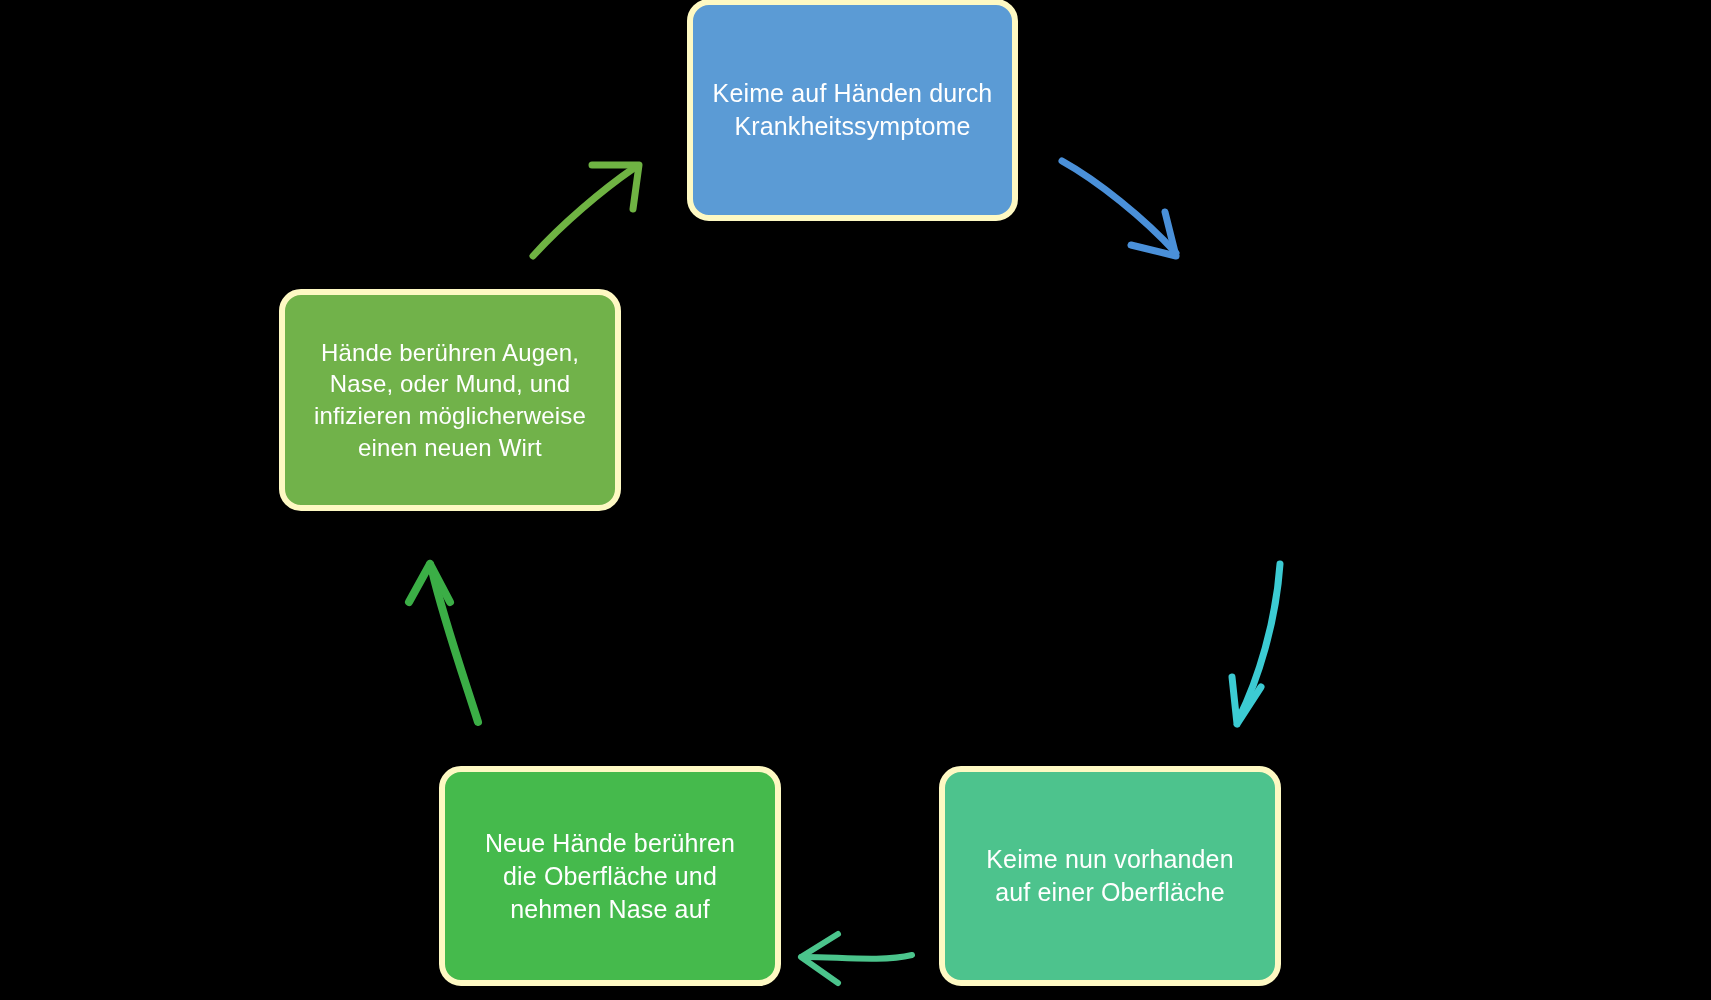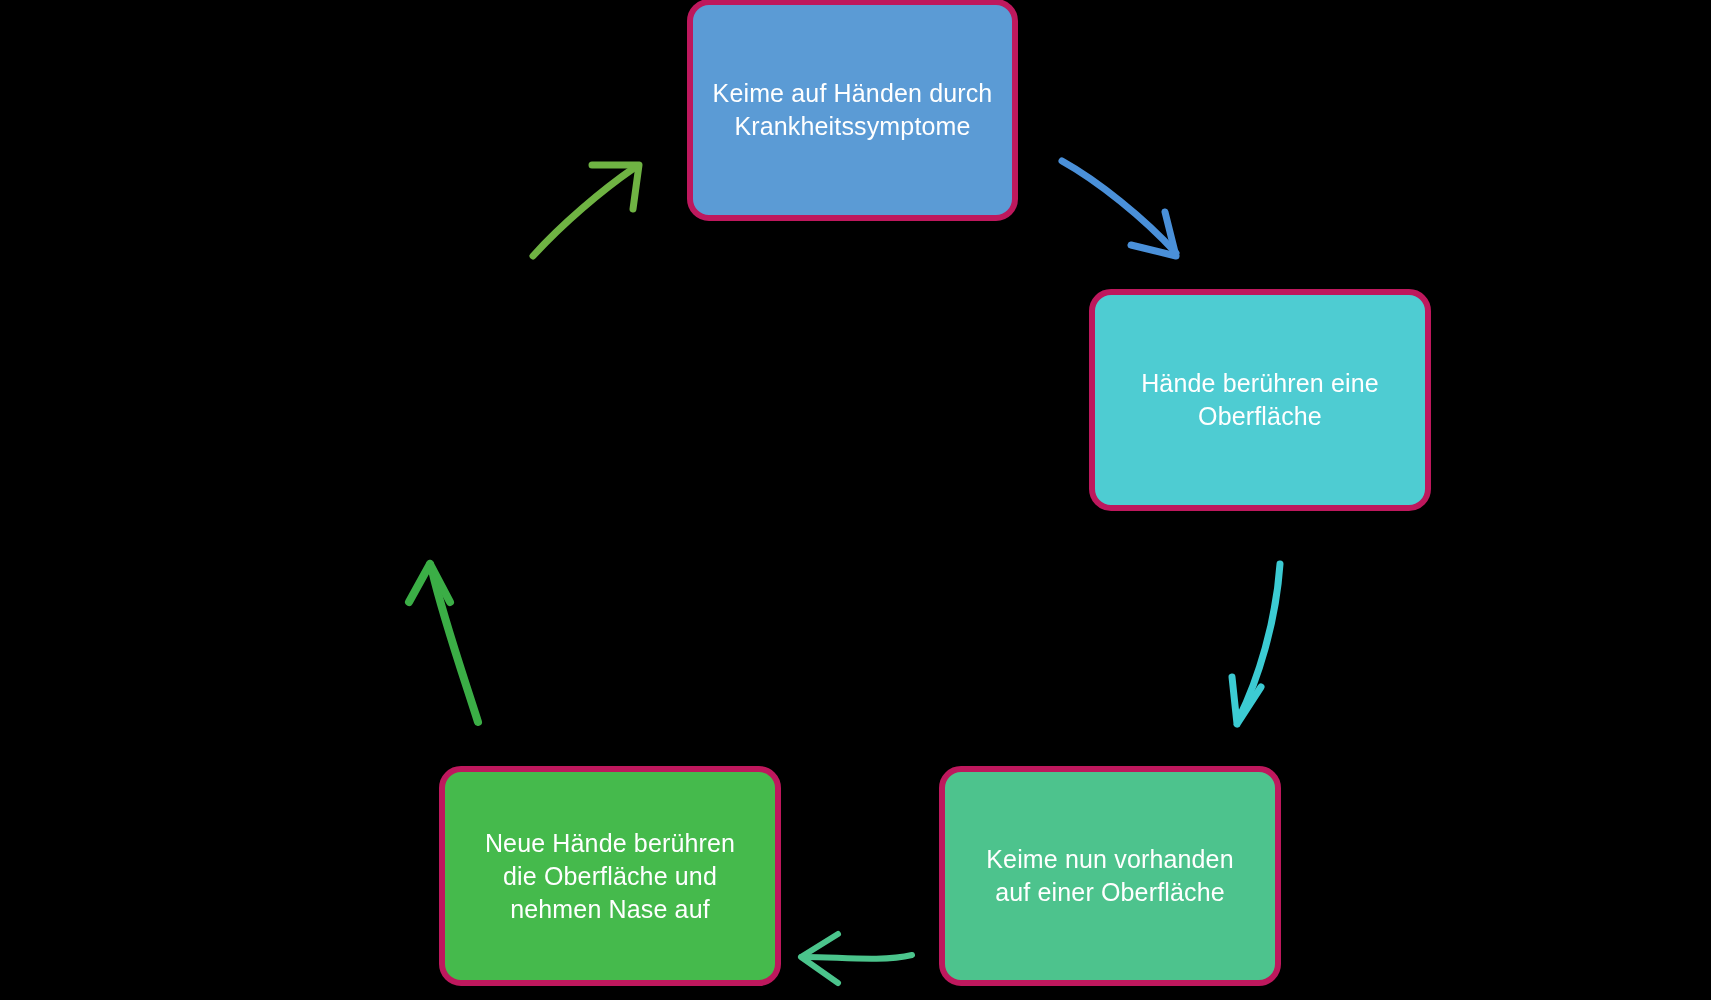--- a/index.html
+++ b/index.html
@@ -12,21 +12,21 @@
     width: 1711px;
     height: 1000px;
     background: #000000;
     overflow: hidden;
     font-family: "Liberation Sans", sans-serif;
   }
   .node {
     position: absolute;
     box-sizing: border-box;
     border-radius: 22px;
-    border: 6px solid #be185d;
+    border: 6px solid #fef9c3;
     display: flex;
     align-items: center;
     justify-content: center;
     text-align: center;
     color: #ffffff;
     line-height: 1.32;
     letter-spacing: 0.15px;
     padding: 6px 14px;
     -webkit-font-smoothing: antialiased;
   }
@@ -95,30 +95,32 @@
       <path d="M639,165 L592,165 M639,165 L633,209" fill="none" stroke="#6FB343" stroke-width="7" stroke-linecap="round" stroke-linejoin="round"></path>
     </g>
 
   </svg>
 
   <div class="node" id="node-germs-on-hands" style="background:#5B9BD5">
     <span class="label">Keime auf Händen durch
 Krankheitssymptome</span>
   </div>
 
-  <div class="node" id="node-hands-touch-surface" style="background:#4ECCD2">
-    <span class="label">Hände berühren eine
-Oberfläche</span>
-  </div>
 
   <div class="node" id="node-germs-on-surface" style="background:#4DC38D">
     <span class="label">Keime nun vorhanden
 auf einer Oberfläche</span>
   </div>
 
   <div class="node" id="node-new-hands-touch" style="background:#45BA4C">
     <span class="label">Neue Hände berühren
 die Oberfläche und
 nehmen Nase auf</span>
   </div>
 
+  <div class="node" id="node-hands-touch-face" style="background:#71B24A">
+    <span class="label">Hände berühren Augen,
+Nase, oder Mund, und
+infizieren möglicherweise
+einen neuen Wirt</span>
+  </div>
 
 </div>
 
 </body></html>

